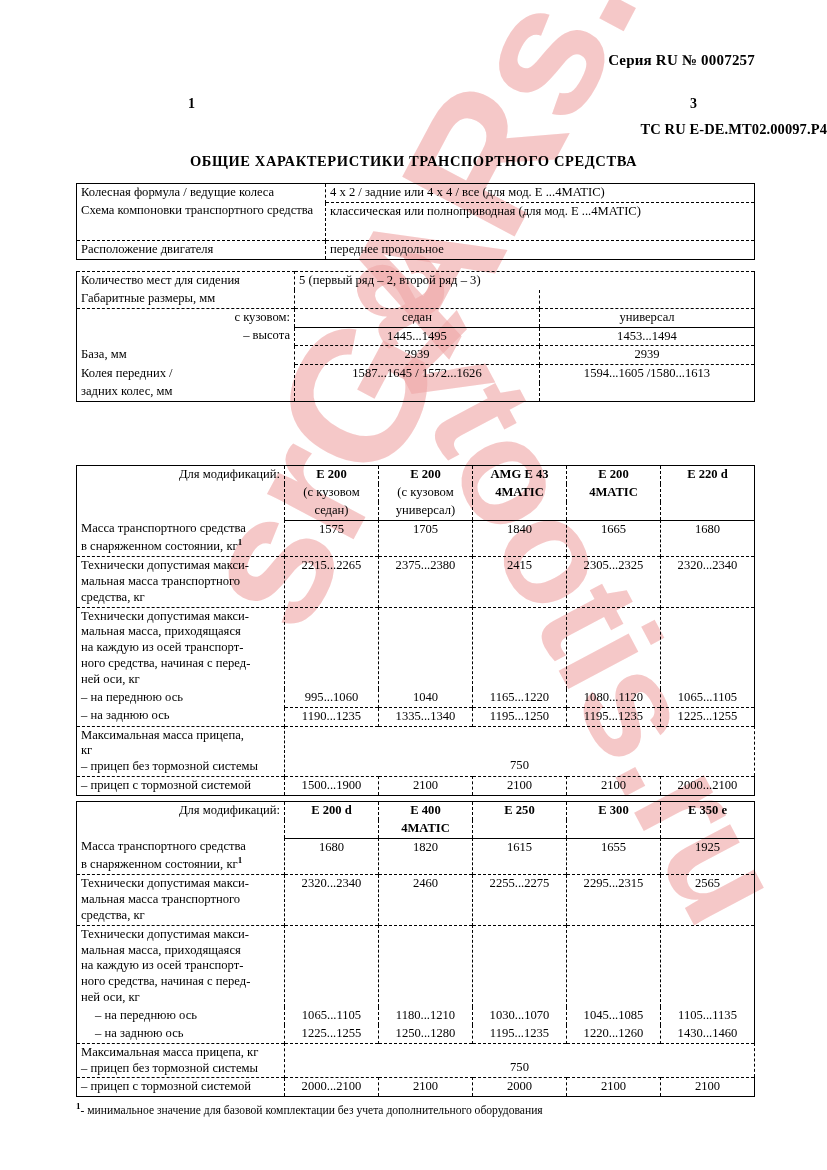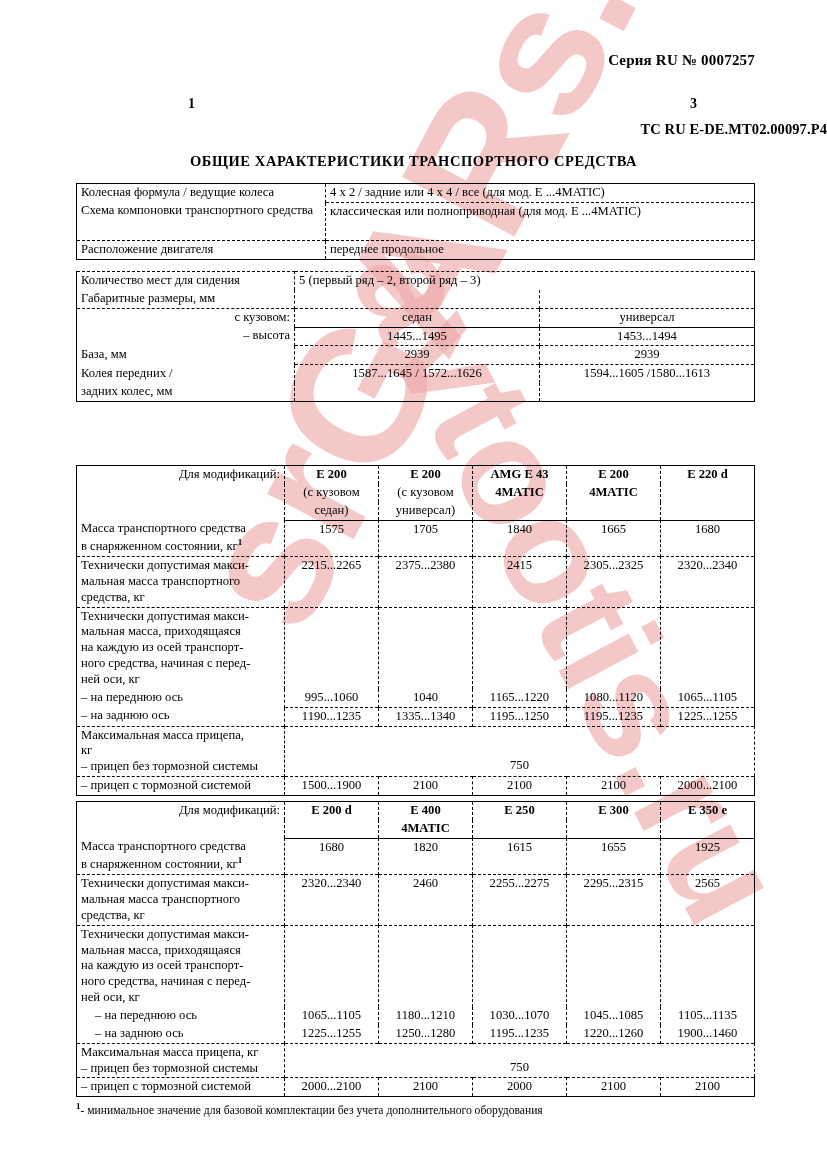--- a/index.html
+++ b/index.html
@@ -432,21 +432,21 @@
           <td class="br-d ctr">1030...1070</td>
           <td class="br-d ctr">1045...1085</td>
           <td class="br-s ctr">1105...1135</td>
         </tr>
         <tr>
           <td class="bl-s br-d" style="padding-left:18px">–  на заднюю ось</td>
           <td class="br-d ctr">1225...1255</td>
           <td class="br-d ctr">1250...1280</td>
           <td class="br-d ctr">1195...1235</td>
           <td class="br-d ctr">1220...1260</td>
-          <td class="br-s ctr">1900...1460</td>
+          <td class="br-s ctr">1430...1460</td>
         </tr>
 
         <tr>
           <td class="bt-d bl-s br-d" rowspan="2">
             <div>Максимальная масса прицепа, кг</div>
             <div>–  прицеп без тормозной системы</div>
           </td>
           <td class="bt-d br-d" rowspan="2" colspan="5" style="position:relative">
             <div style="position:absolute;left:0;right:0;bottom:2px;text-align:center">750</div>
           </td>

